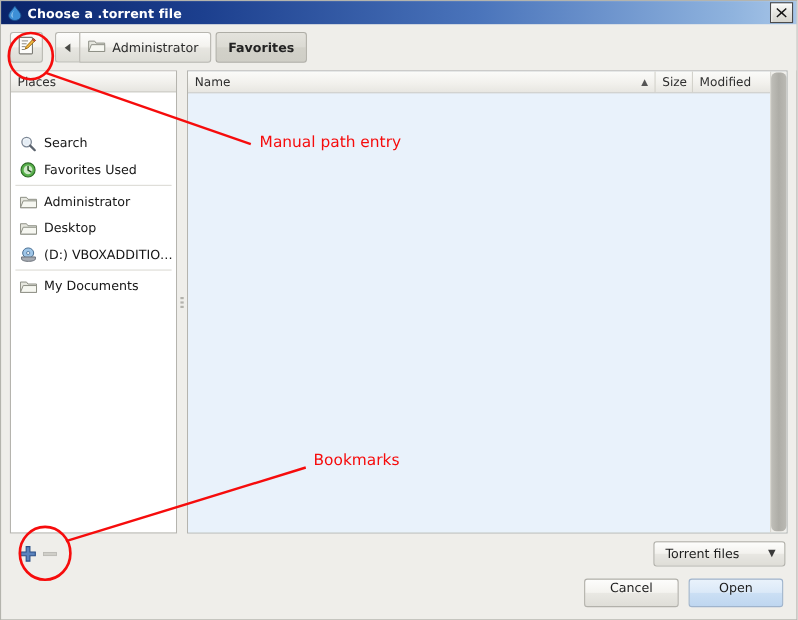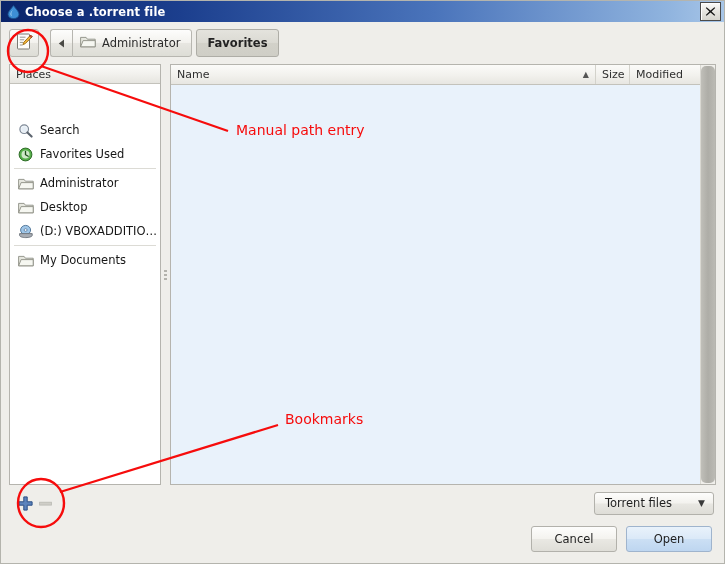--- a/index.html
+++ b/index.html
@@ -298,21 +298,21 @@
     justify-content: flex-end;
     gap: 9px;
     padding: 0 12px 6px 0;
     box-sizing: border-box;
   }
   .act-btn {
     width: 86px; height: 26px;
     box-sizing: border-box;
     border: 1px solid #b2b1ab;
     border-radius: 3px;
-    display: flex; align-items: center; justify-content: center;
+    display: flex; align-items: flex-start; justify-content: center;
     font-size: 11.5px;
     color: #1e1e1e;
     cursor: pointer;
     background: linear-gradient(to bottom, #fdfdfc 0%, #f4f3ef 48%, #e9e8e3 52%, #dfded8 100%);
   }
   #open-btn {
     background: linear-gradient(to bottom, #e9f2fb 0%, #dbe9f8 48%, #cbdff4 52%, #bed6f0 100%);
     border-color: #9fb4cd;
   }
 

